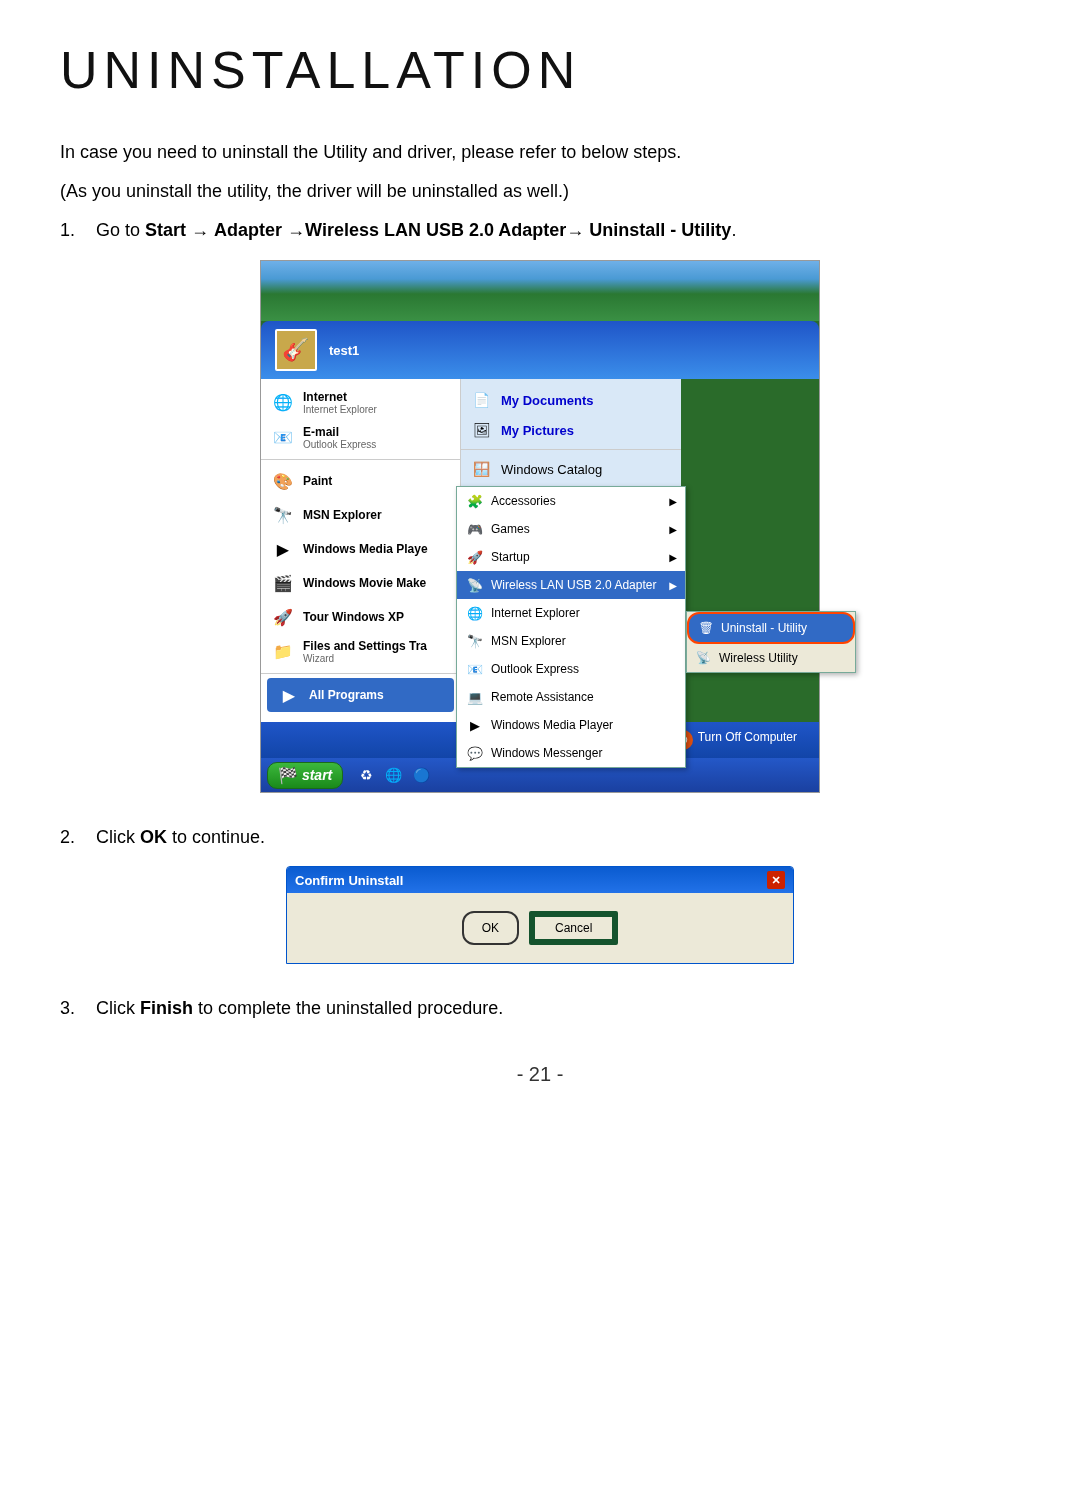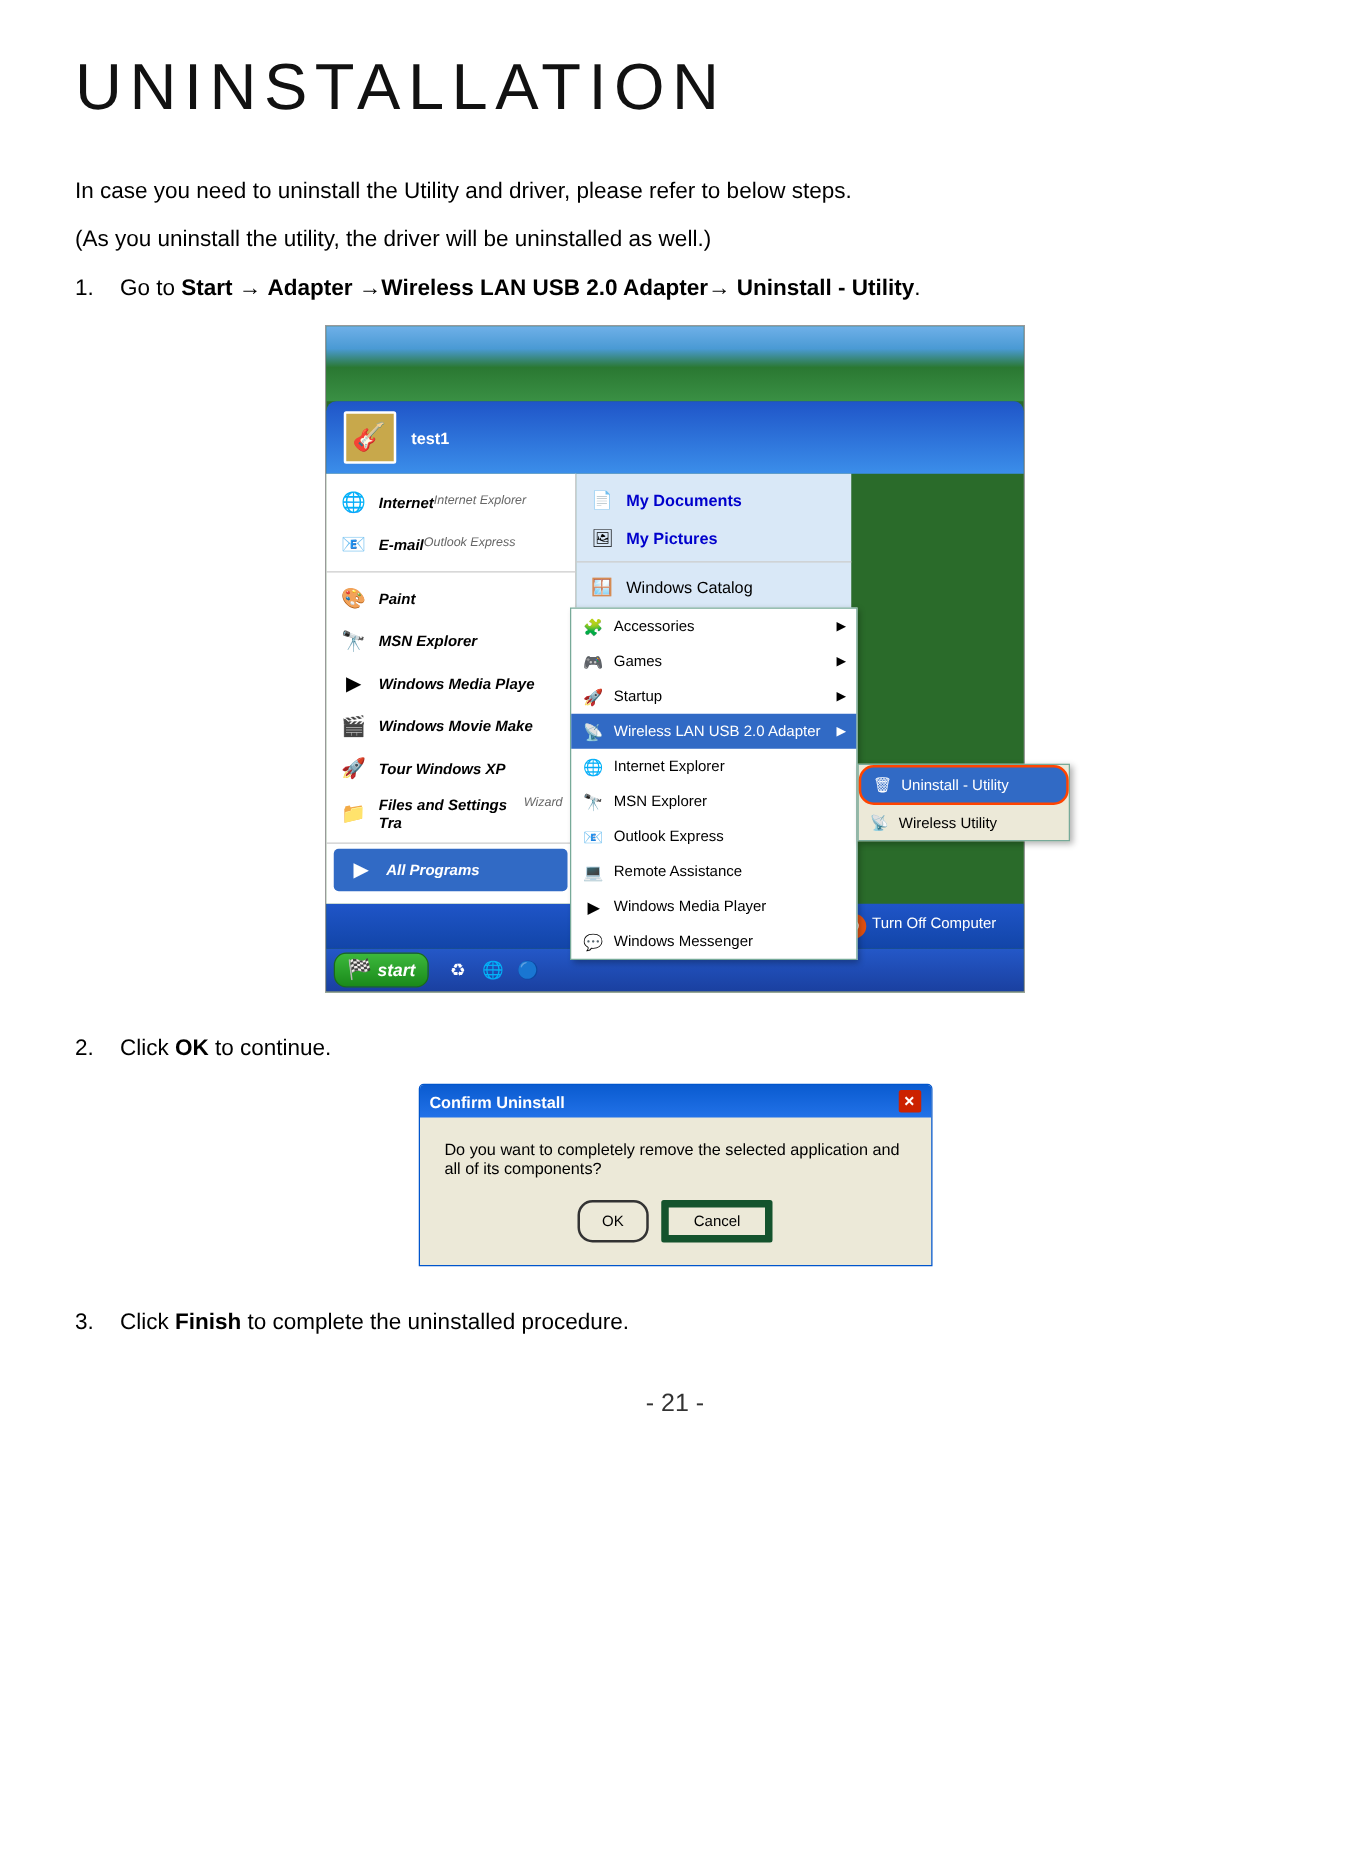--- a/index.html
+++ b/index.html
@@ -128,22 +128,21 @@
       height: 24px;
       display: flex;
       align-items: center;
       justify-content: center;
       font-size: 16px;
       flex-shrink: 0;
     }
 
     .menu-item .label {
       display: flex;
-      flex-direction: row;
-      font-style: italic;
+      flex-direction: column;
     }
 
     .menu-item .label .main {
       font-weight: bold;
       font-size: 12px;
     }
 
     .menu-item .label .sub {
       font-weight: normal;
       font-size: 10px;
@@ -347,21 +346,21 @@
 
     
     .desktop-bg {
       background: linear-gradient(to bottom, #6fb0e8 0%, #4a9ad4 30%, #2a7832 55%, #3a9044 100%);
       height: 60px;
       width: 100%;
     }
 
     
     .dialog-container {
-      width: 411px;
+      width: 508px;
       margin: 10px auto;
       border: 1px solid #0055cc;
       background: #ece9d8;
       border-radius: 4px 4px 0 0;
       overflow: hidden;
     }
 
     .dialog-titlebar {
       background: linear-gradient(to bottom, #0a5bd0, #2272e8);
       color: #fff;
@@ -635,21 +634,20 @@
       Click <b>OK</b> to continue.
     </span>
   </div>
 
   <div class="dialog-container">
     <div class="dialog-titlebar">
       <span>Confirm Uninstall</span>
       <div class="dialog-close">✕</div>
     </div>
     <div class="dialog-body">
-      <div class="dialog-message">Do you want to completely remove the selected application and all of its components?</div>
       <div class="dialog-buttons">
         <button class="dialog-btn ok-btn">OK</button>
         <button class="dialog-btn">Cancel</button>
       </div>
     </div>
   </div>
 </div>
 
 <div class="step">
   <div class="step-header">

